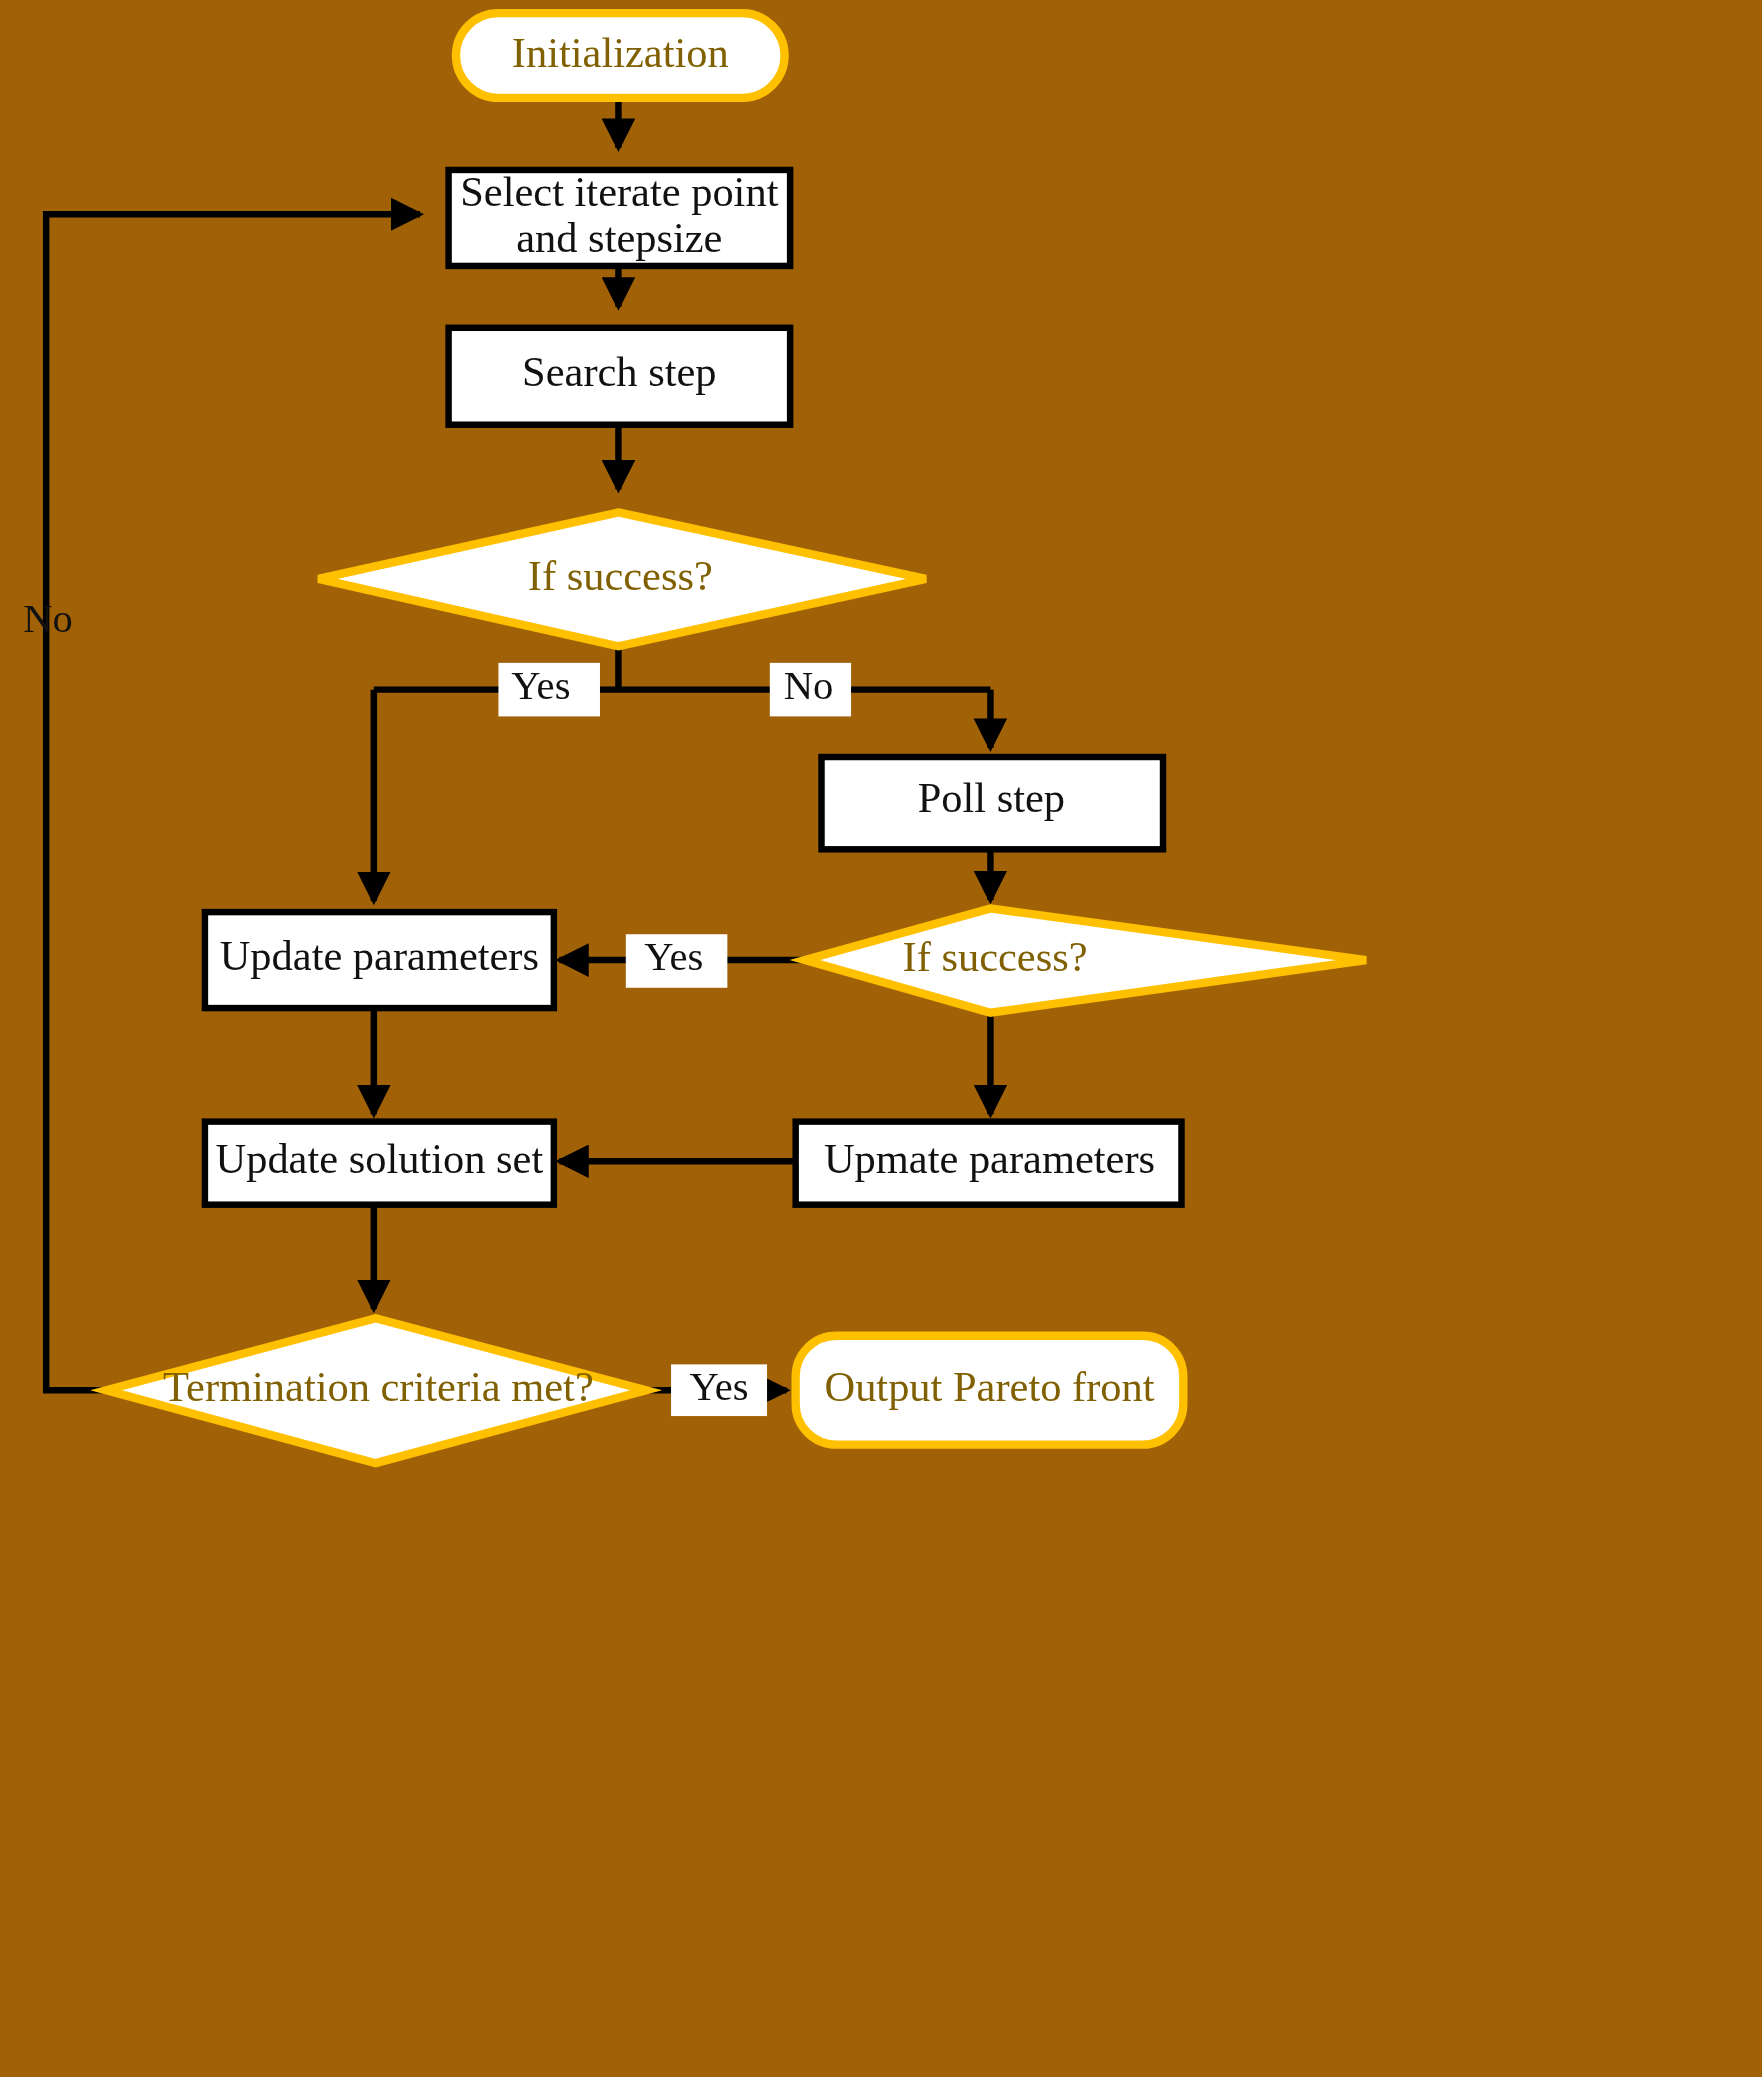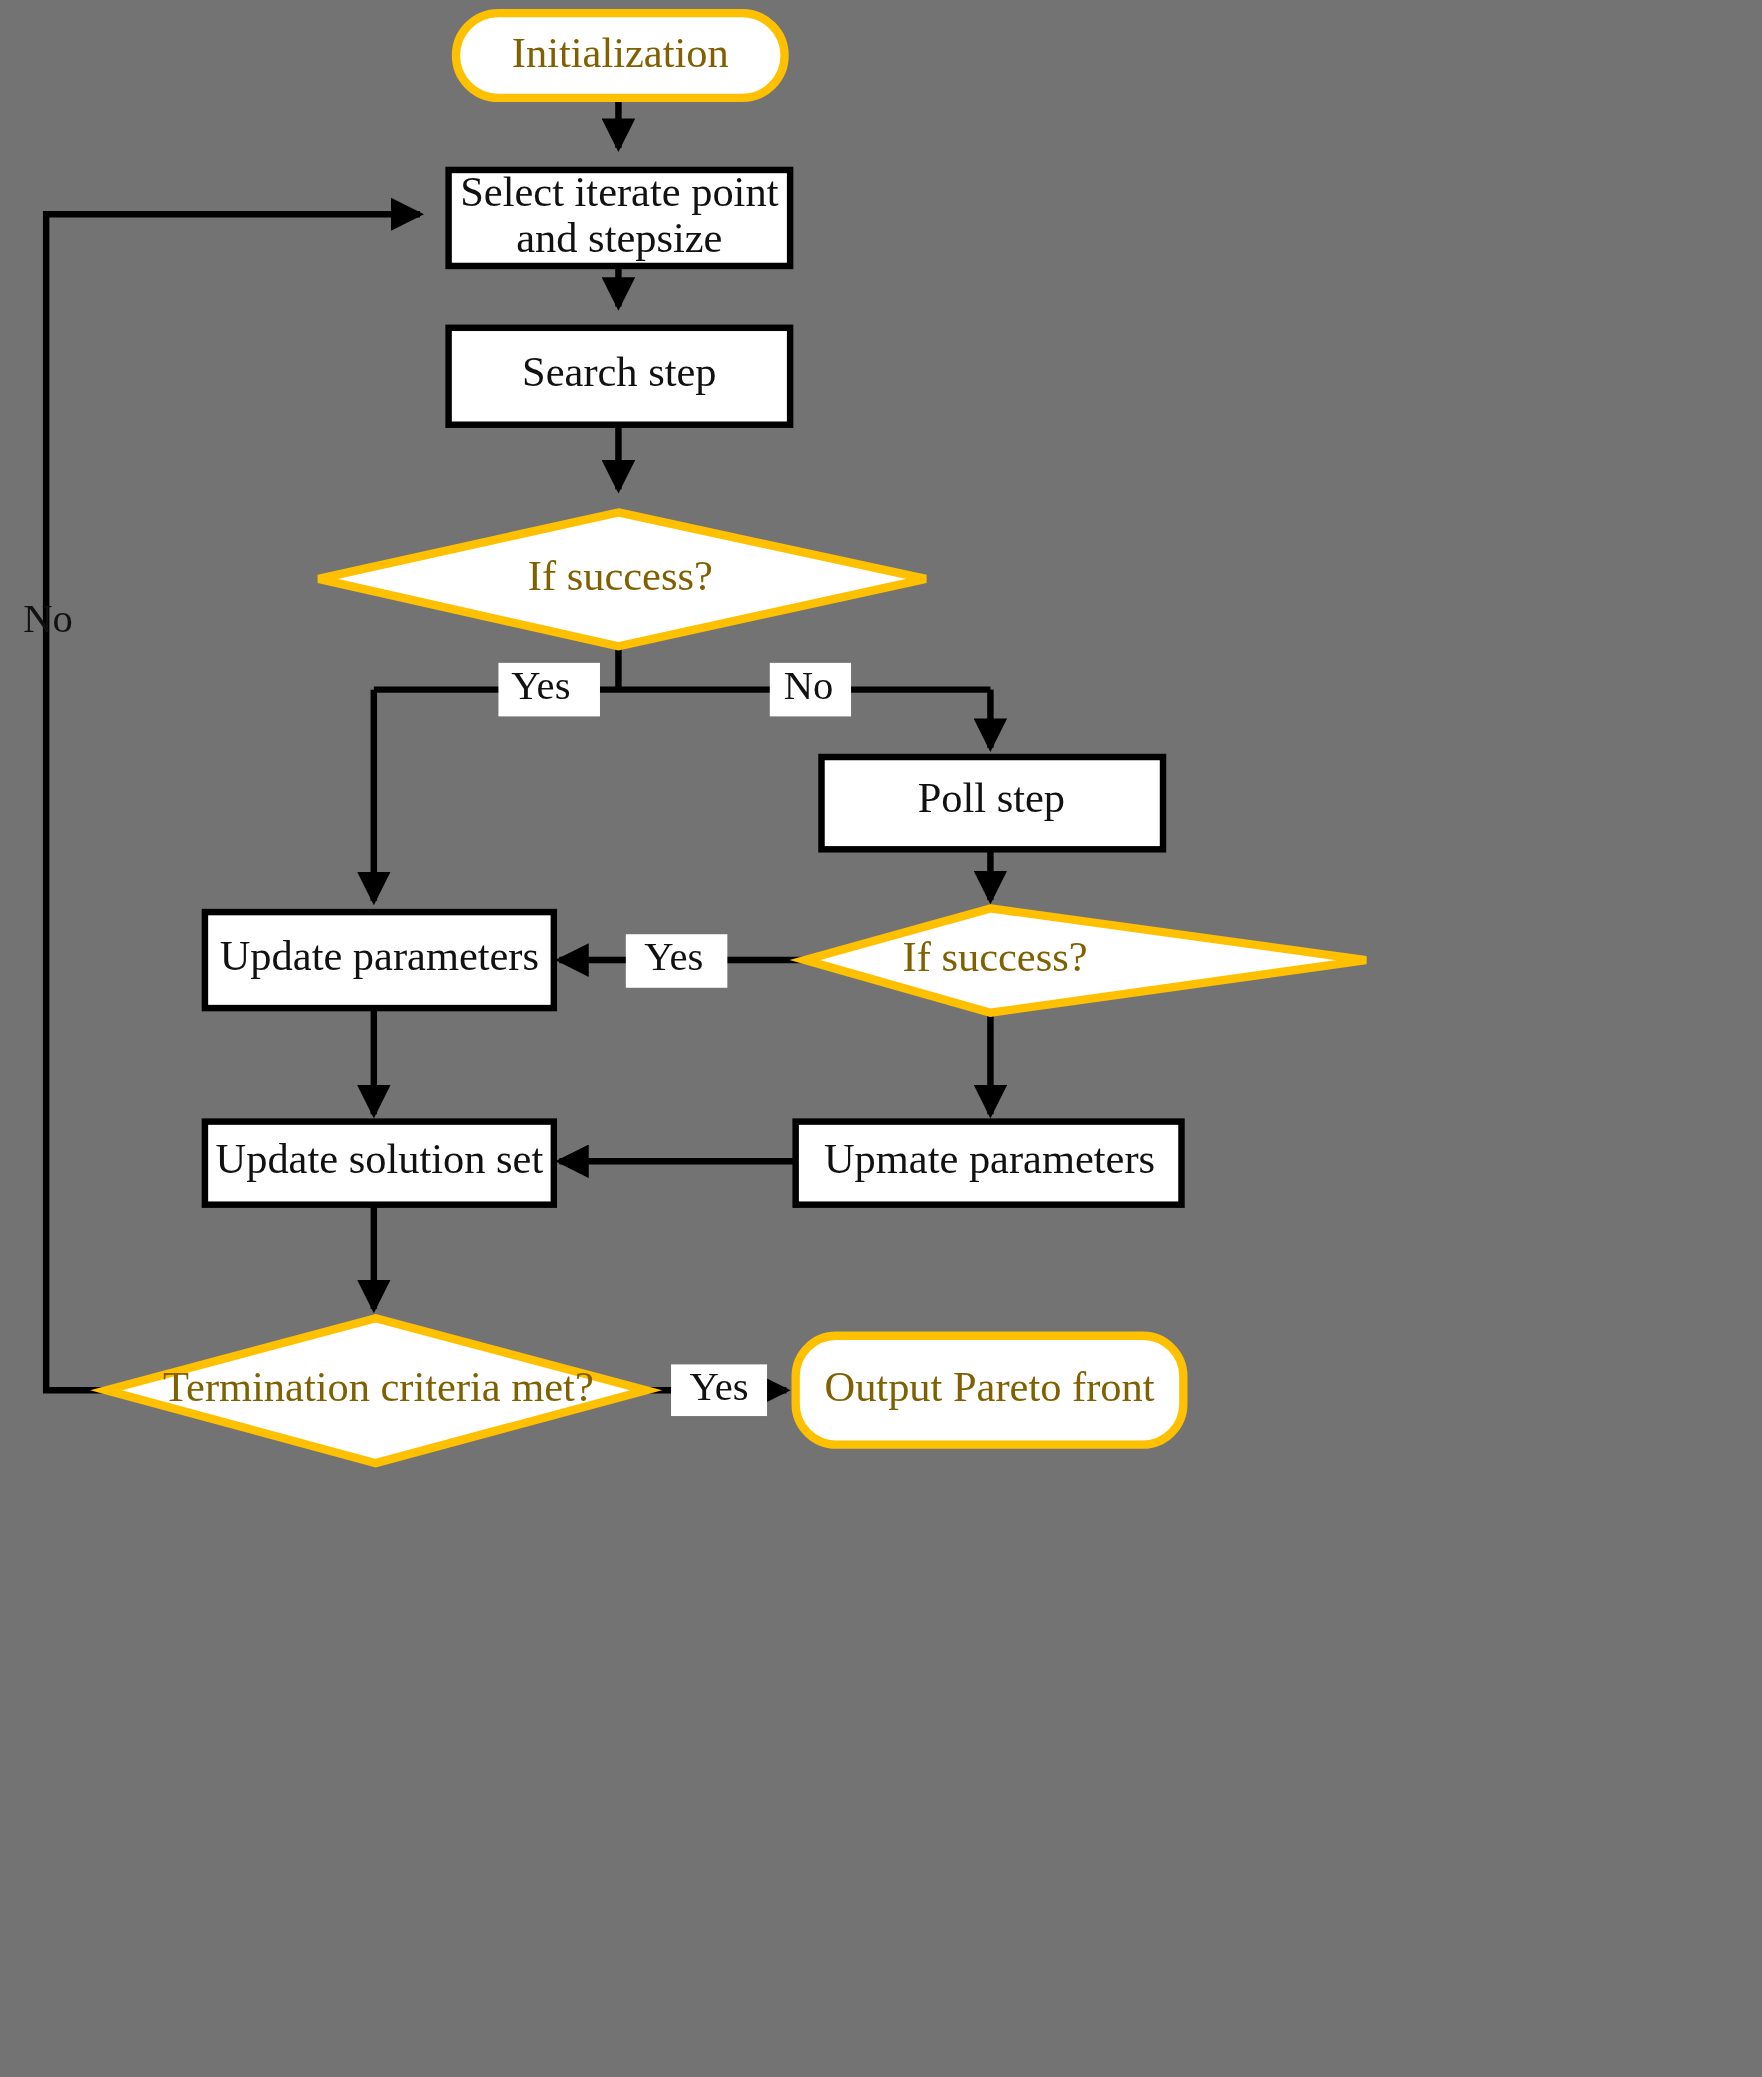--- a/index.html
+++ b/index.html
@@ -4,21 +4,21 @@
 <style>
   html, body {
     margin: 0;
     padding: 0;
     background: #ffffff;
   }
   #canvas {
     position: relative;
     width: 1763px;
     height: 2078px;
-    background: #737373;
+    background: #a16207;
     font-family: "Liberation Serif", "DejaVu Serif", serif;
   }
   svg.flow {
     position: absolute;
     top: 0;
     left: 0;
     width: 1763px;
     height: 2078px;
     overflow: visible;
   }

